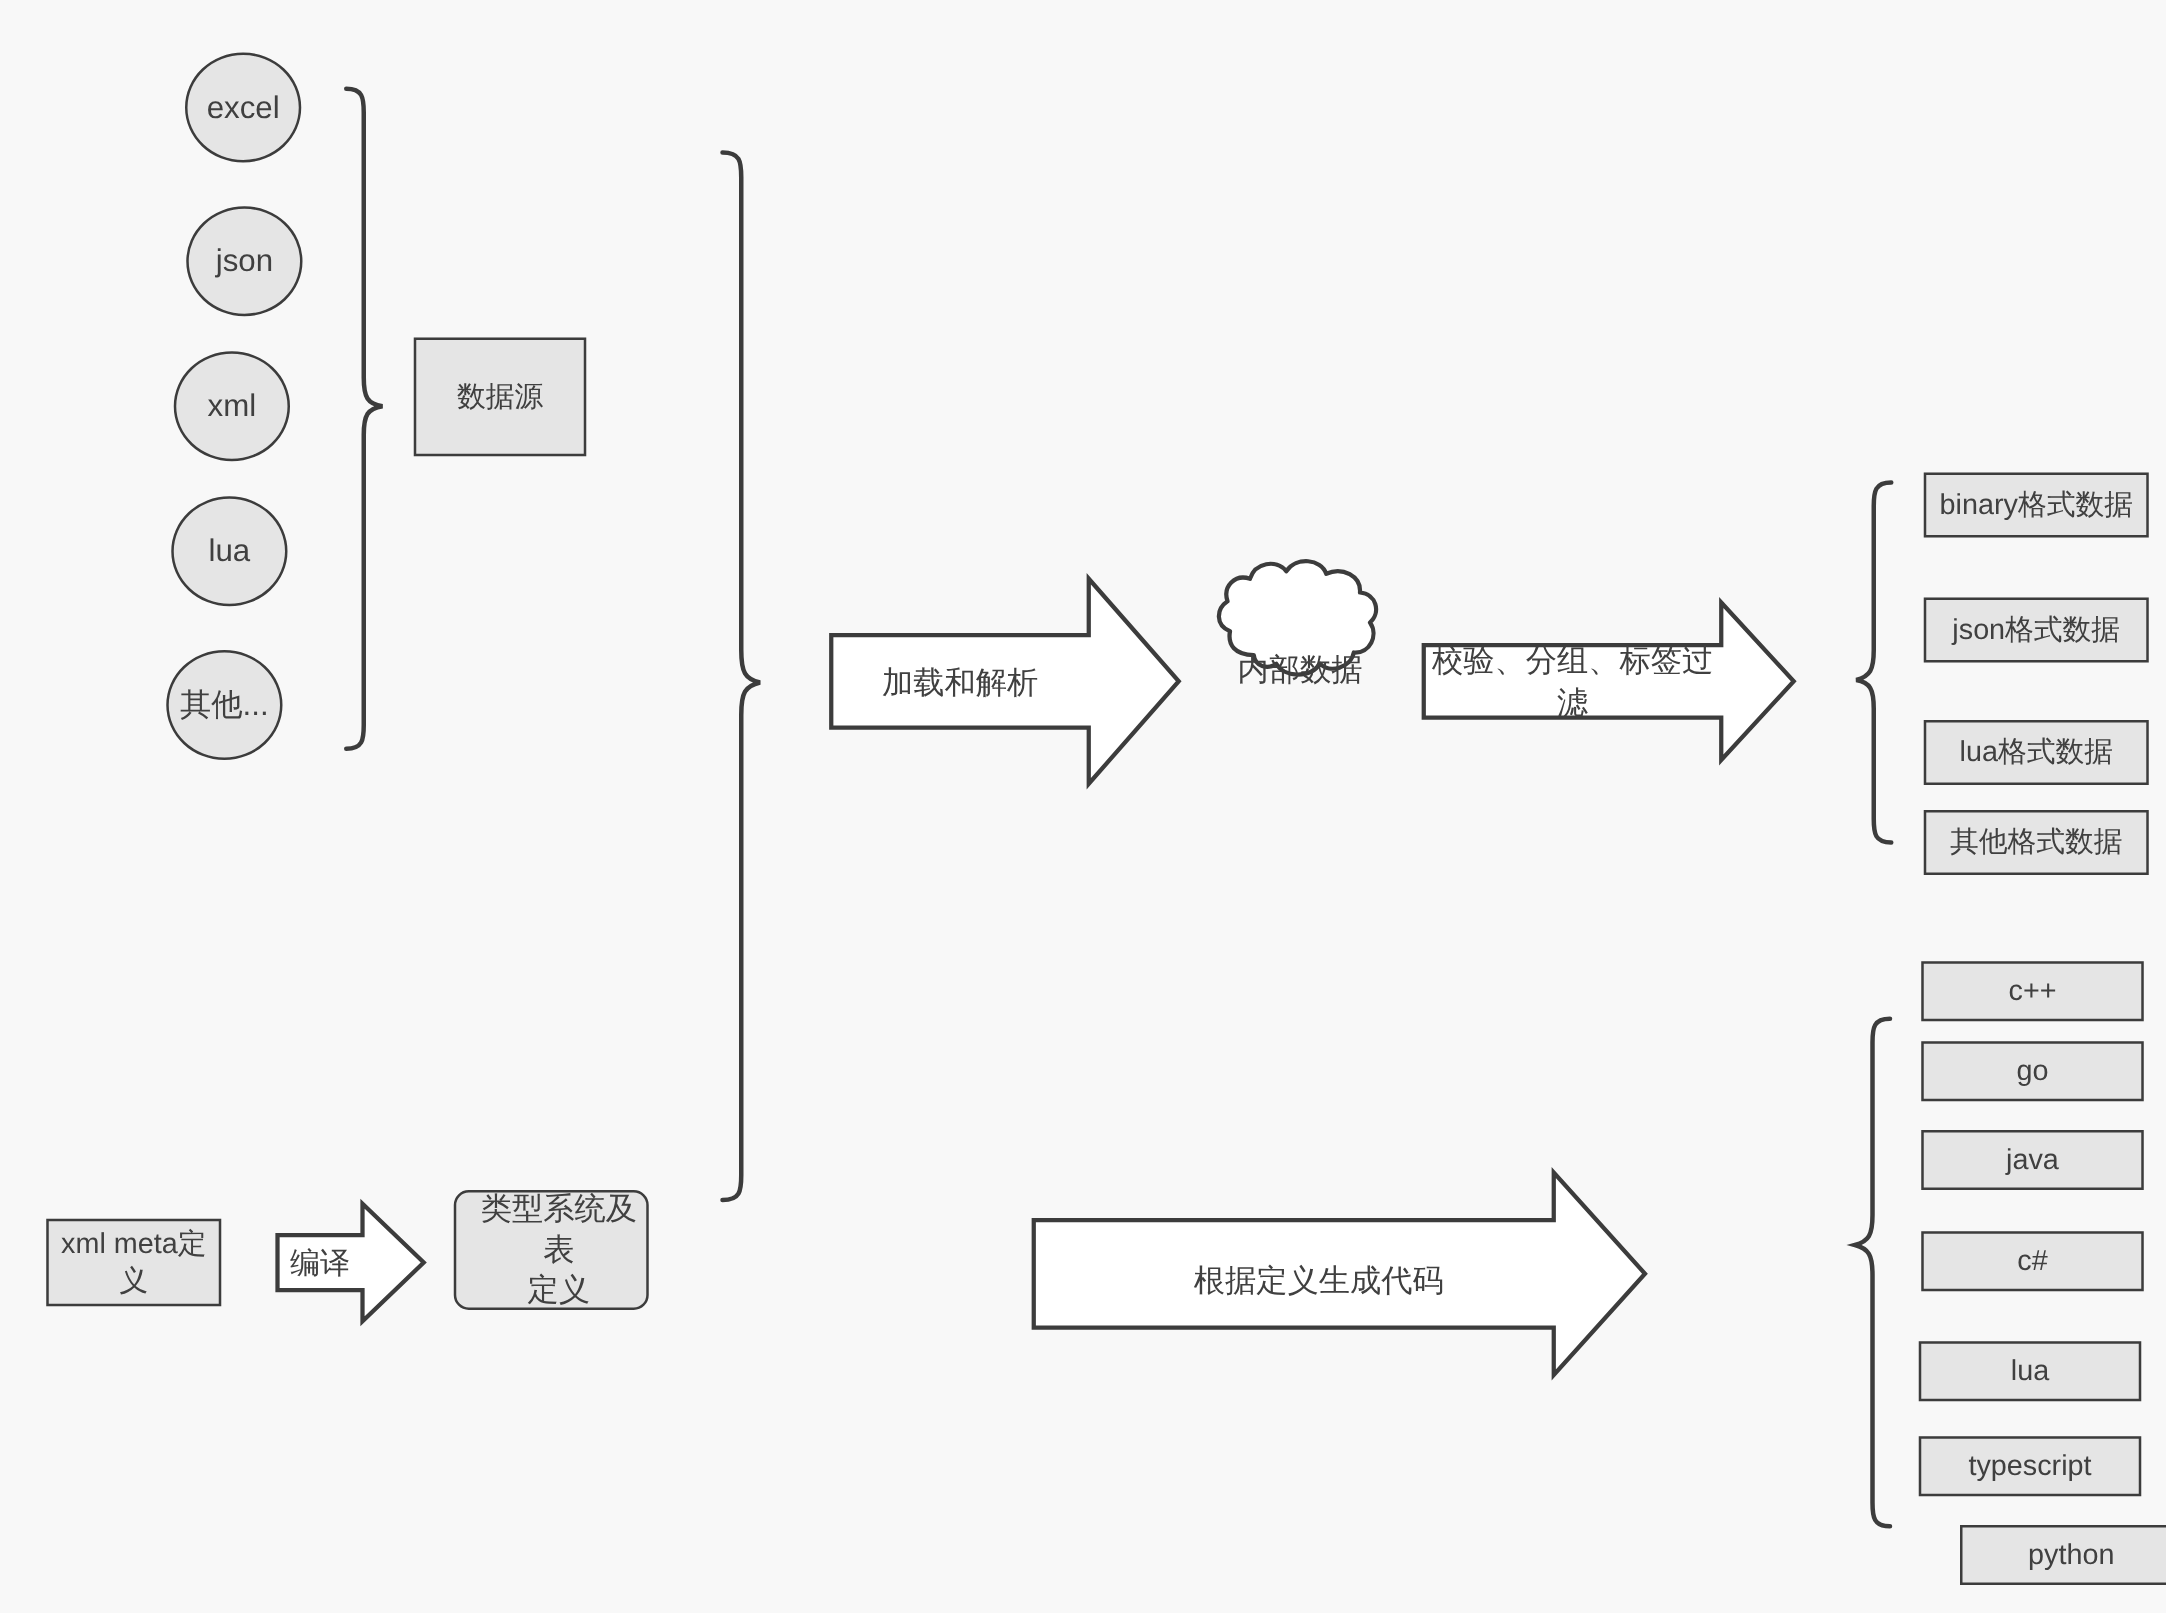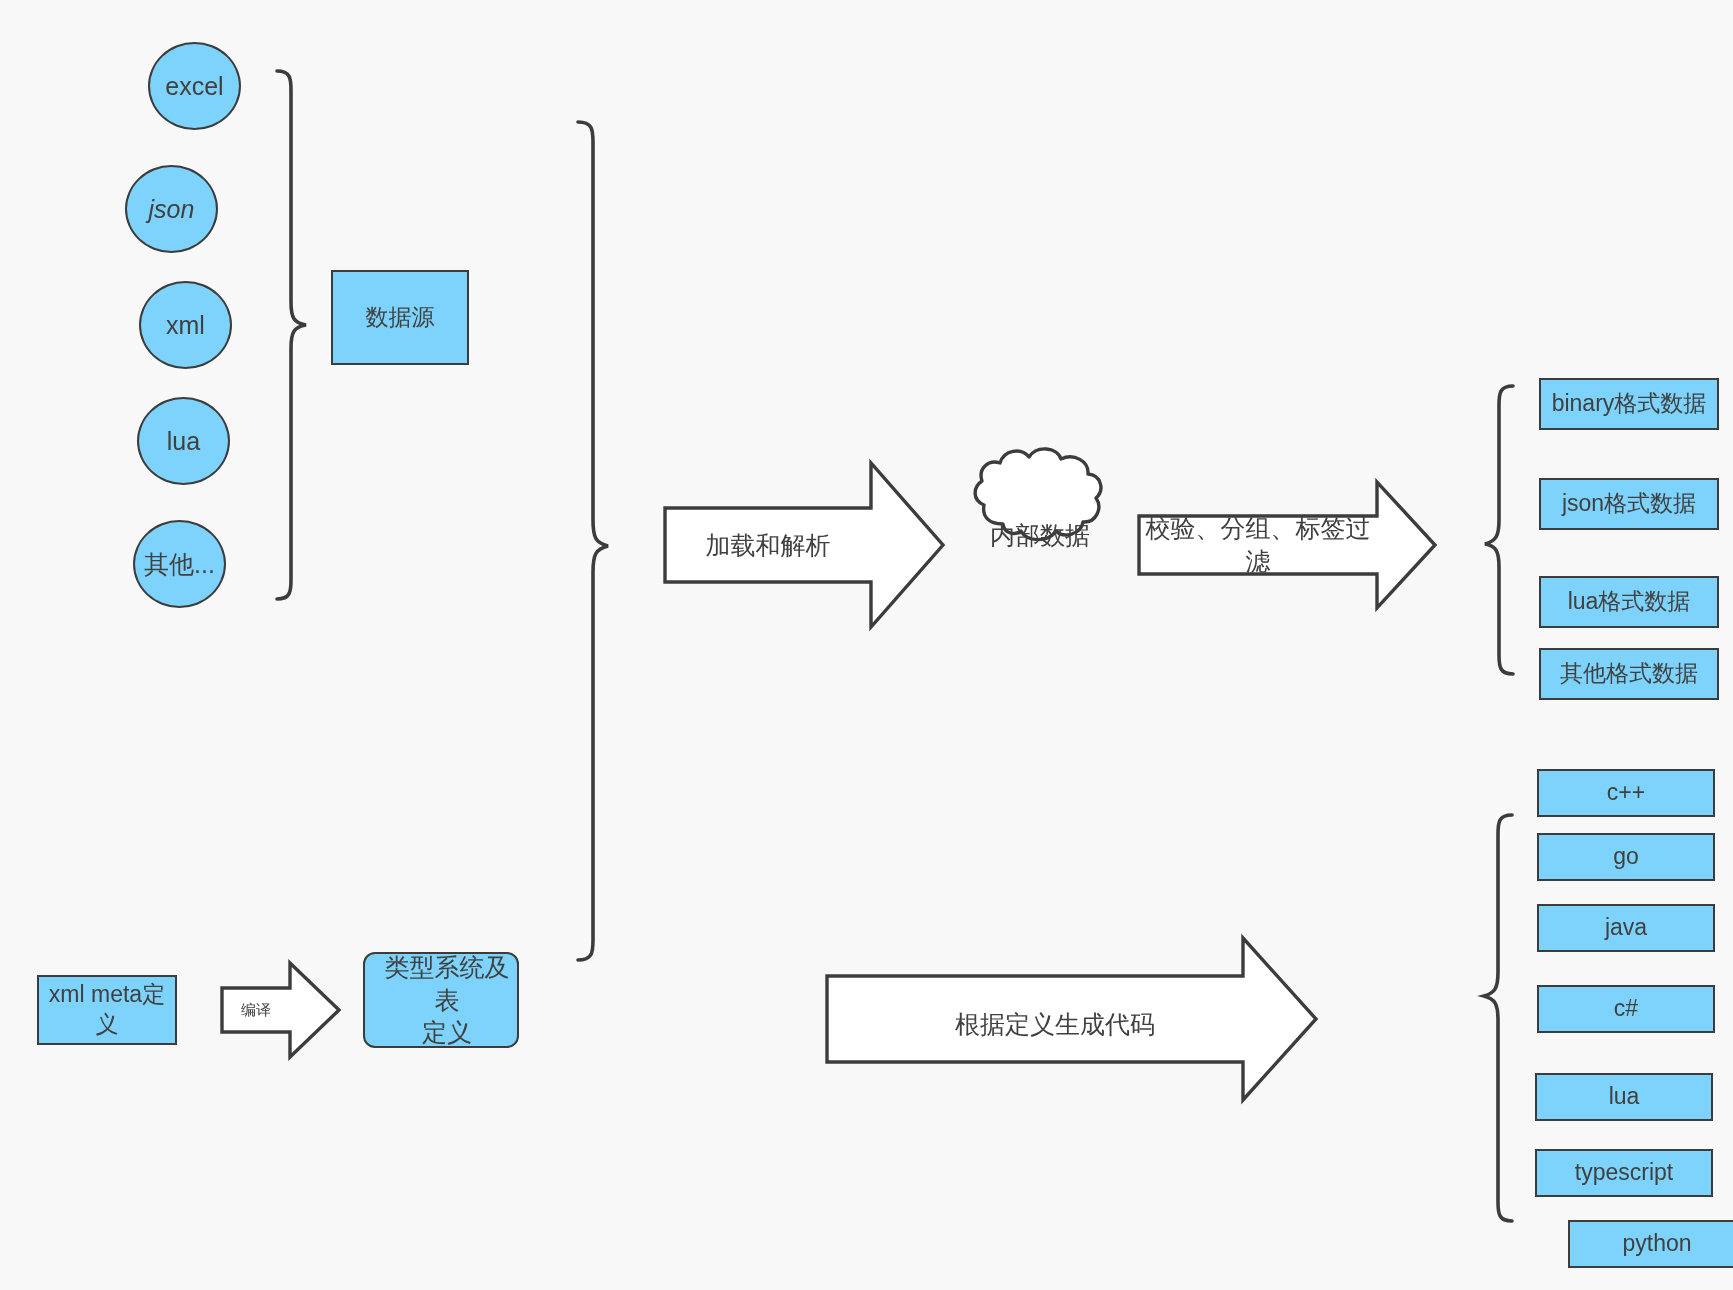--- a/index.html
+++ b/index.html
@@ -26,21 +26,21 @@
     height: 1290px;
     pointer-events: none;
   }
   .node {
     position: absolute;
     box-sizing: border-box;
     display: flex;
     align-items: center;
     justify-content: center;
     text-align: center;
-    background: #7dd3fc;
+    background: #e5e5e5;
     border: 2px solid #3c3c3c;
     color: #404040;
     line-height: 1.3;
   }
   .ellipse {
     border-radius: 50%;
     font-size: 25px;
   }
   .rect {
     font-size: 23px;
@@ -72,21 +72,21 @@
   }
 </style>
 </head>
 <body>
 
 <div id="canvas">
 
   <div class="node ellipse" style="left:148px; top:42px; width:93px; height:88px;">
     <span>excel</span>
   </div>
-  <div class="node ellipse" style="left:125px; top:165px; width:93px; height:88px;font-style:italic;">
+  <div class="node ellipse" style="left:149px; top:165px; width:93px; height:88px;">
     <span>json</span>
   </div>
   <div class="node ellipse" style="left:139px; top:281px; width:93px; height:88px;">
     <span>xml</span>
   </div>
   <div class="node ellipse" style="left:137px; top:397px; width:93px; height:88px;">
     <span>lua</span>
   </div>
   <div class="node ellipse" style="left:133px; top:520px; width:93px; height:88px;">
     <span>其他...</span>
@@ -245,21 +245,21 @@
   </div>
 
   <div class="cloud-label" style="left:985px; top:515px; width:110px; height:40px;">
     <span>内部数据</span>
   </div>
 
   <div class="arrow-label" style="left:1139px; top:516px; width:238px; height:58px;">
     <span>校验、分组、标签过滤</span>
   </div>
 
-  <div class="arrow-label" style="left:222px; top:988px; width:68px; height:44px; font-size:15px;">
+  <div class="arrow-label" style="left:222px; top:988px; width:68px; height:44px; font-size:24px;">
     <span>编译</span>
   </div>
 
   <div class="arrow-label" style="left:827px; top:976px; width:416px; height:96px;margin-left:20px;">
     <span>根据定义生成代码</span>
   </div>
 
 </div>
 
 </body></html>

